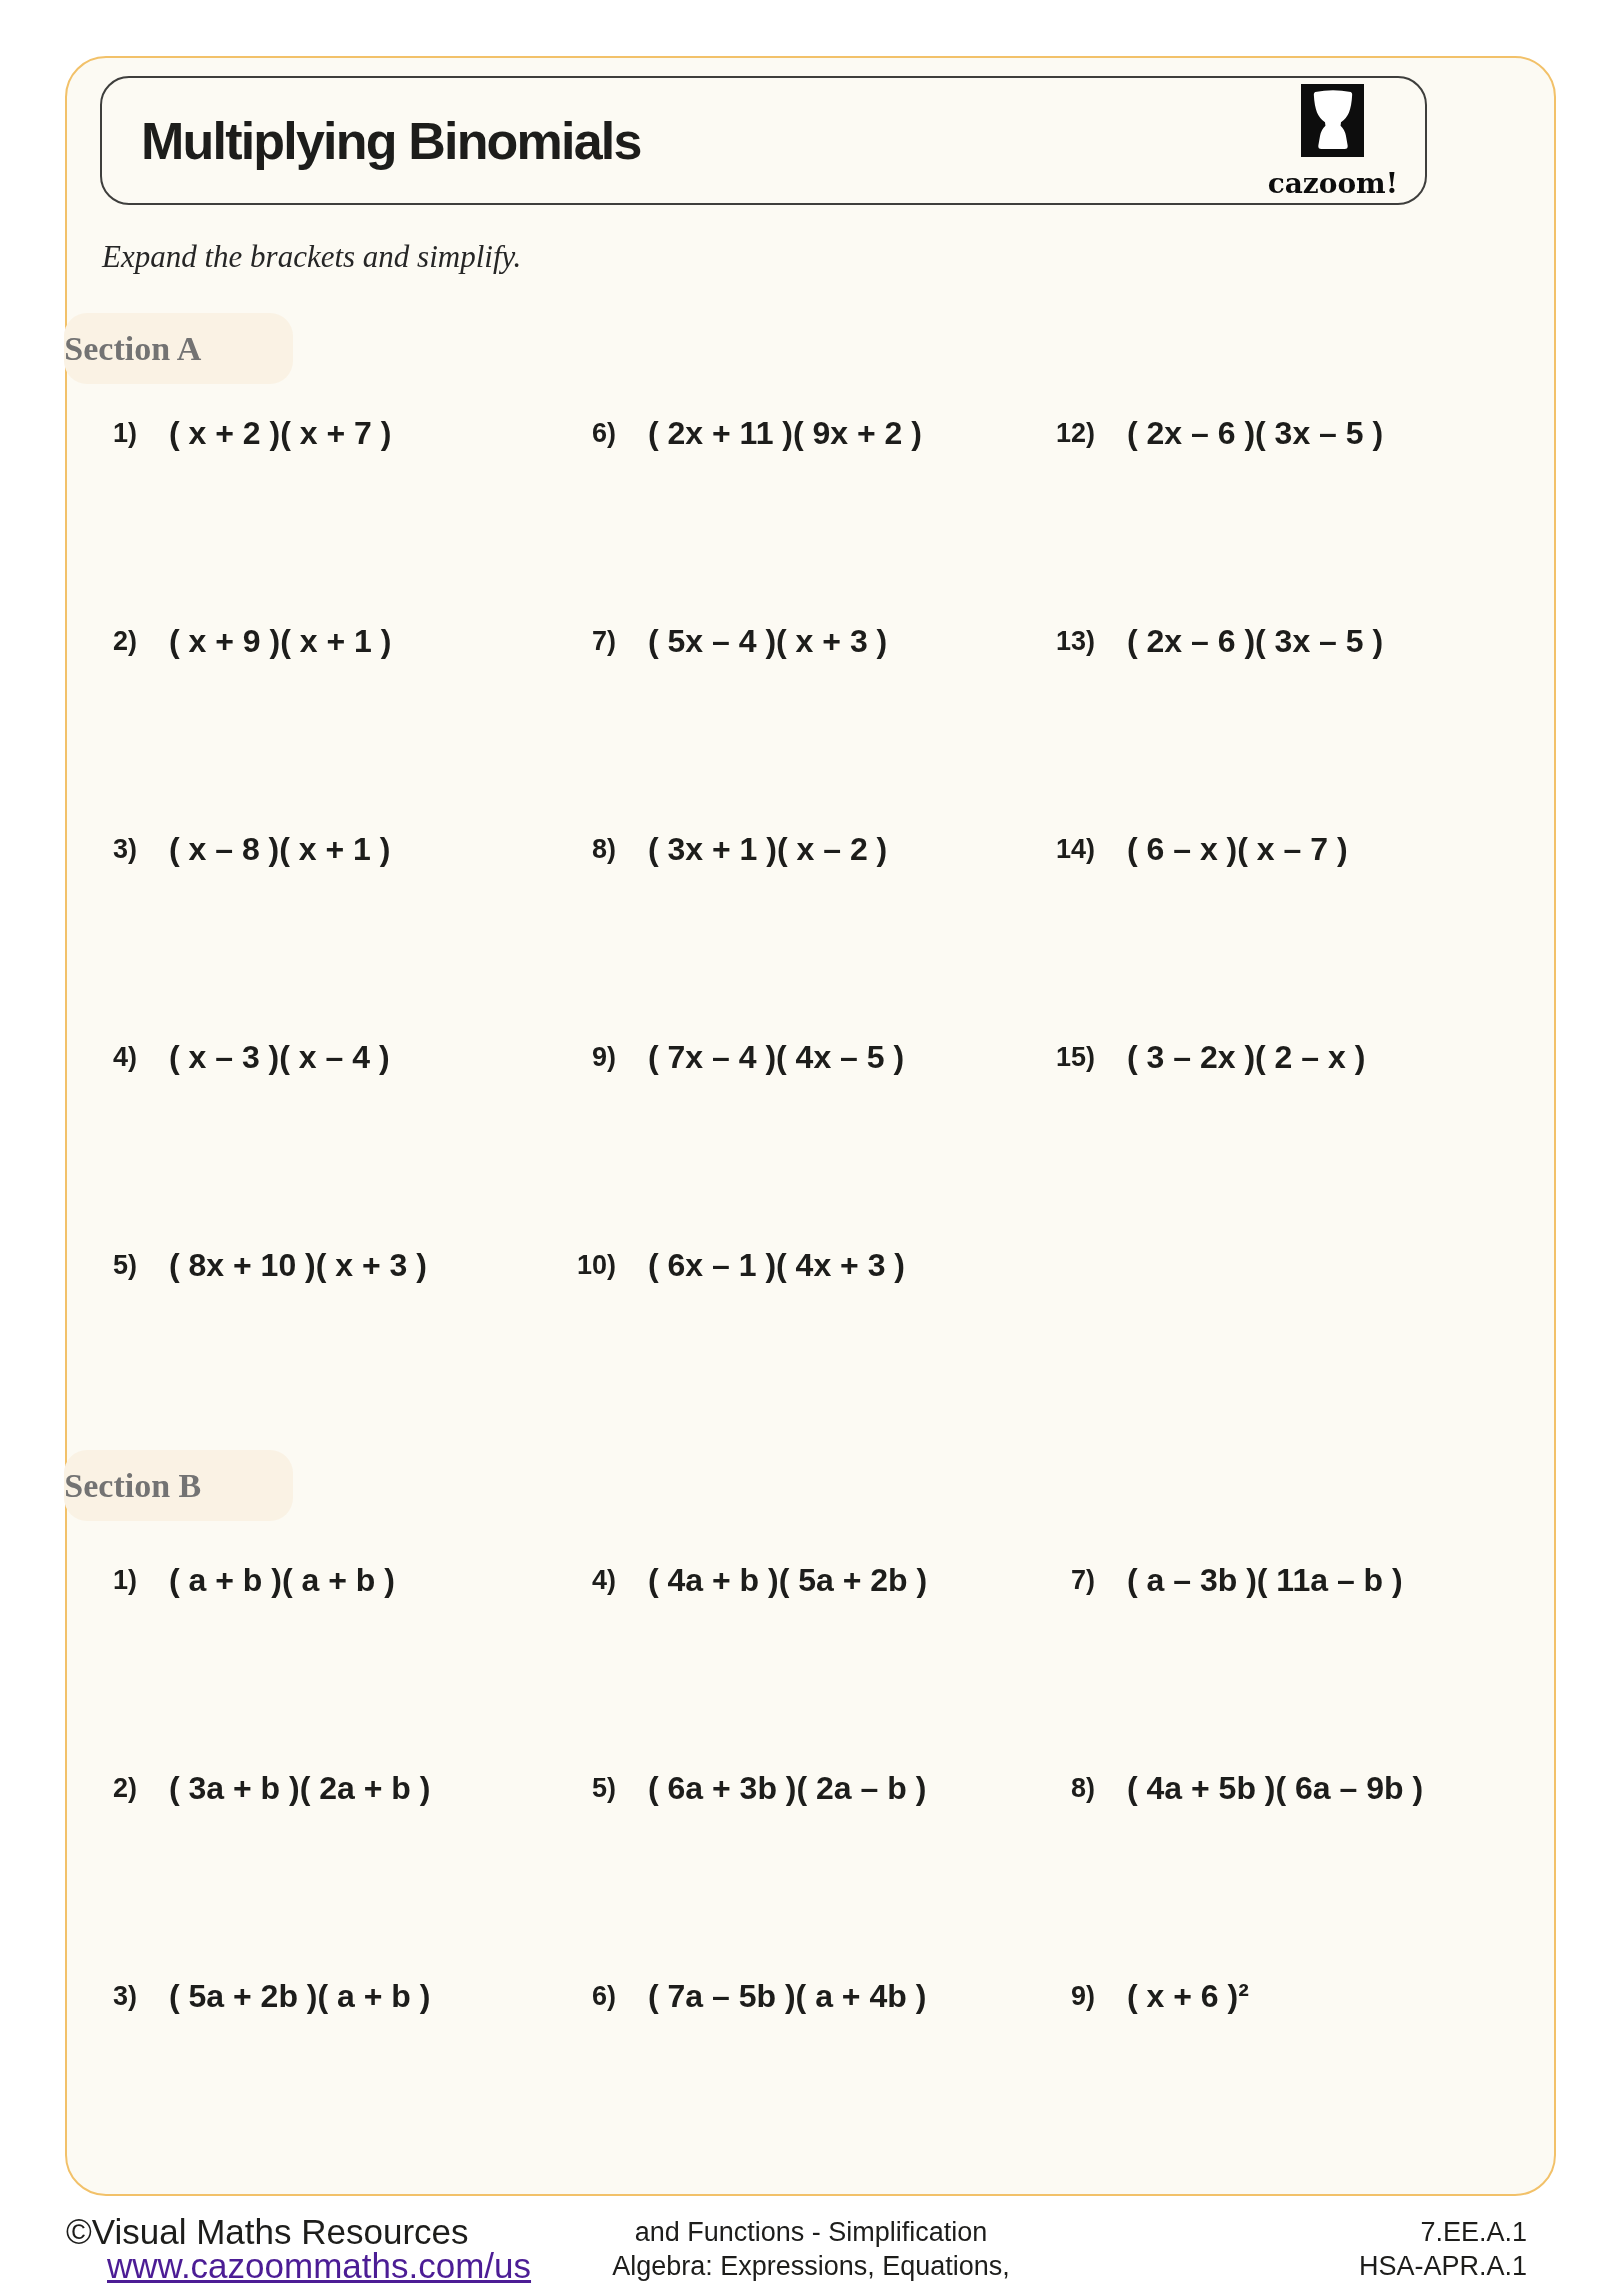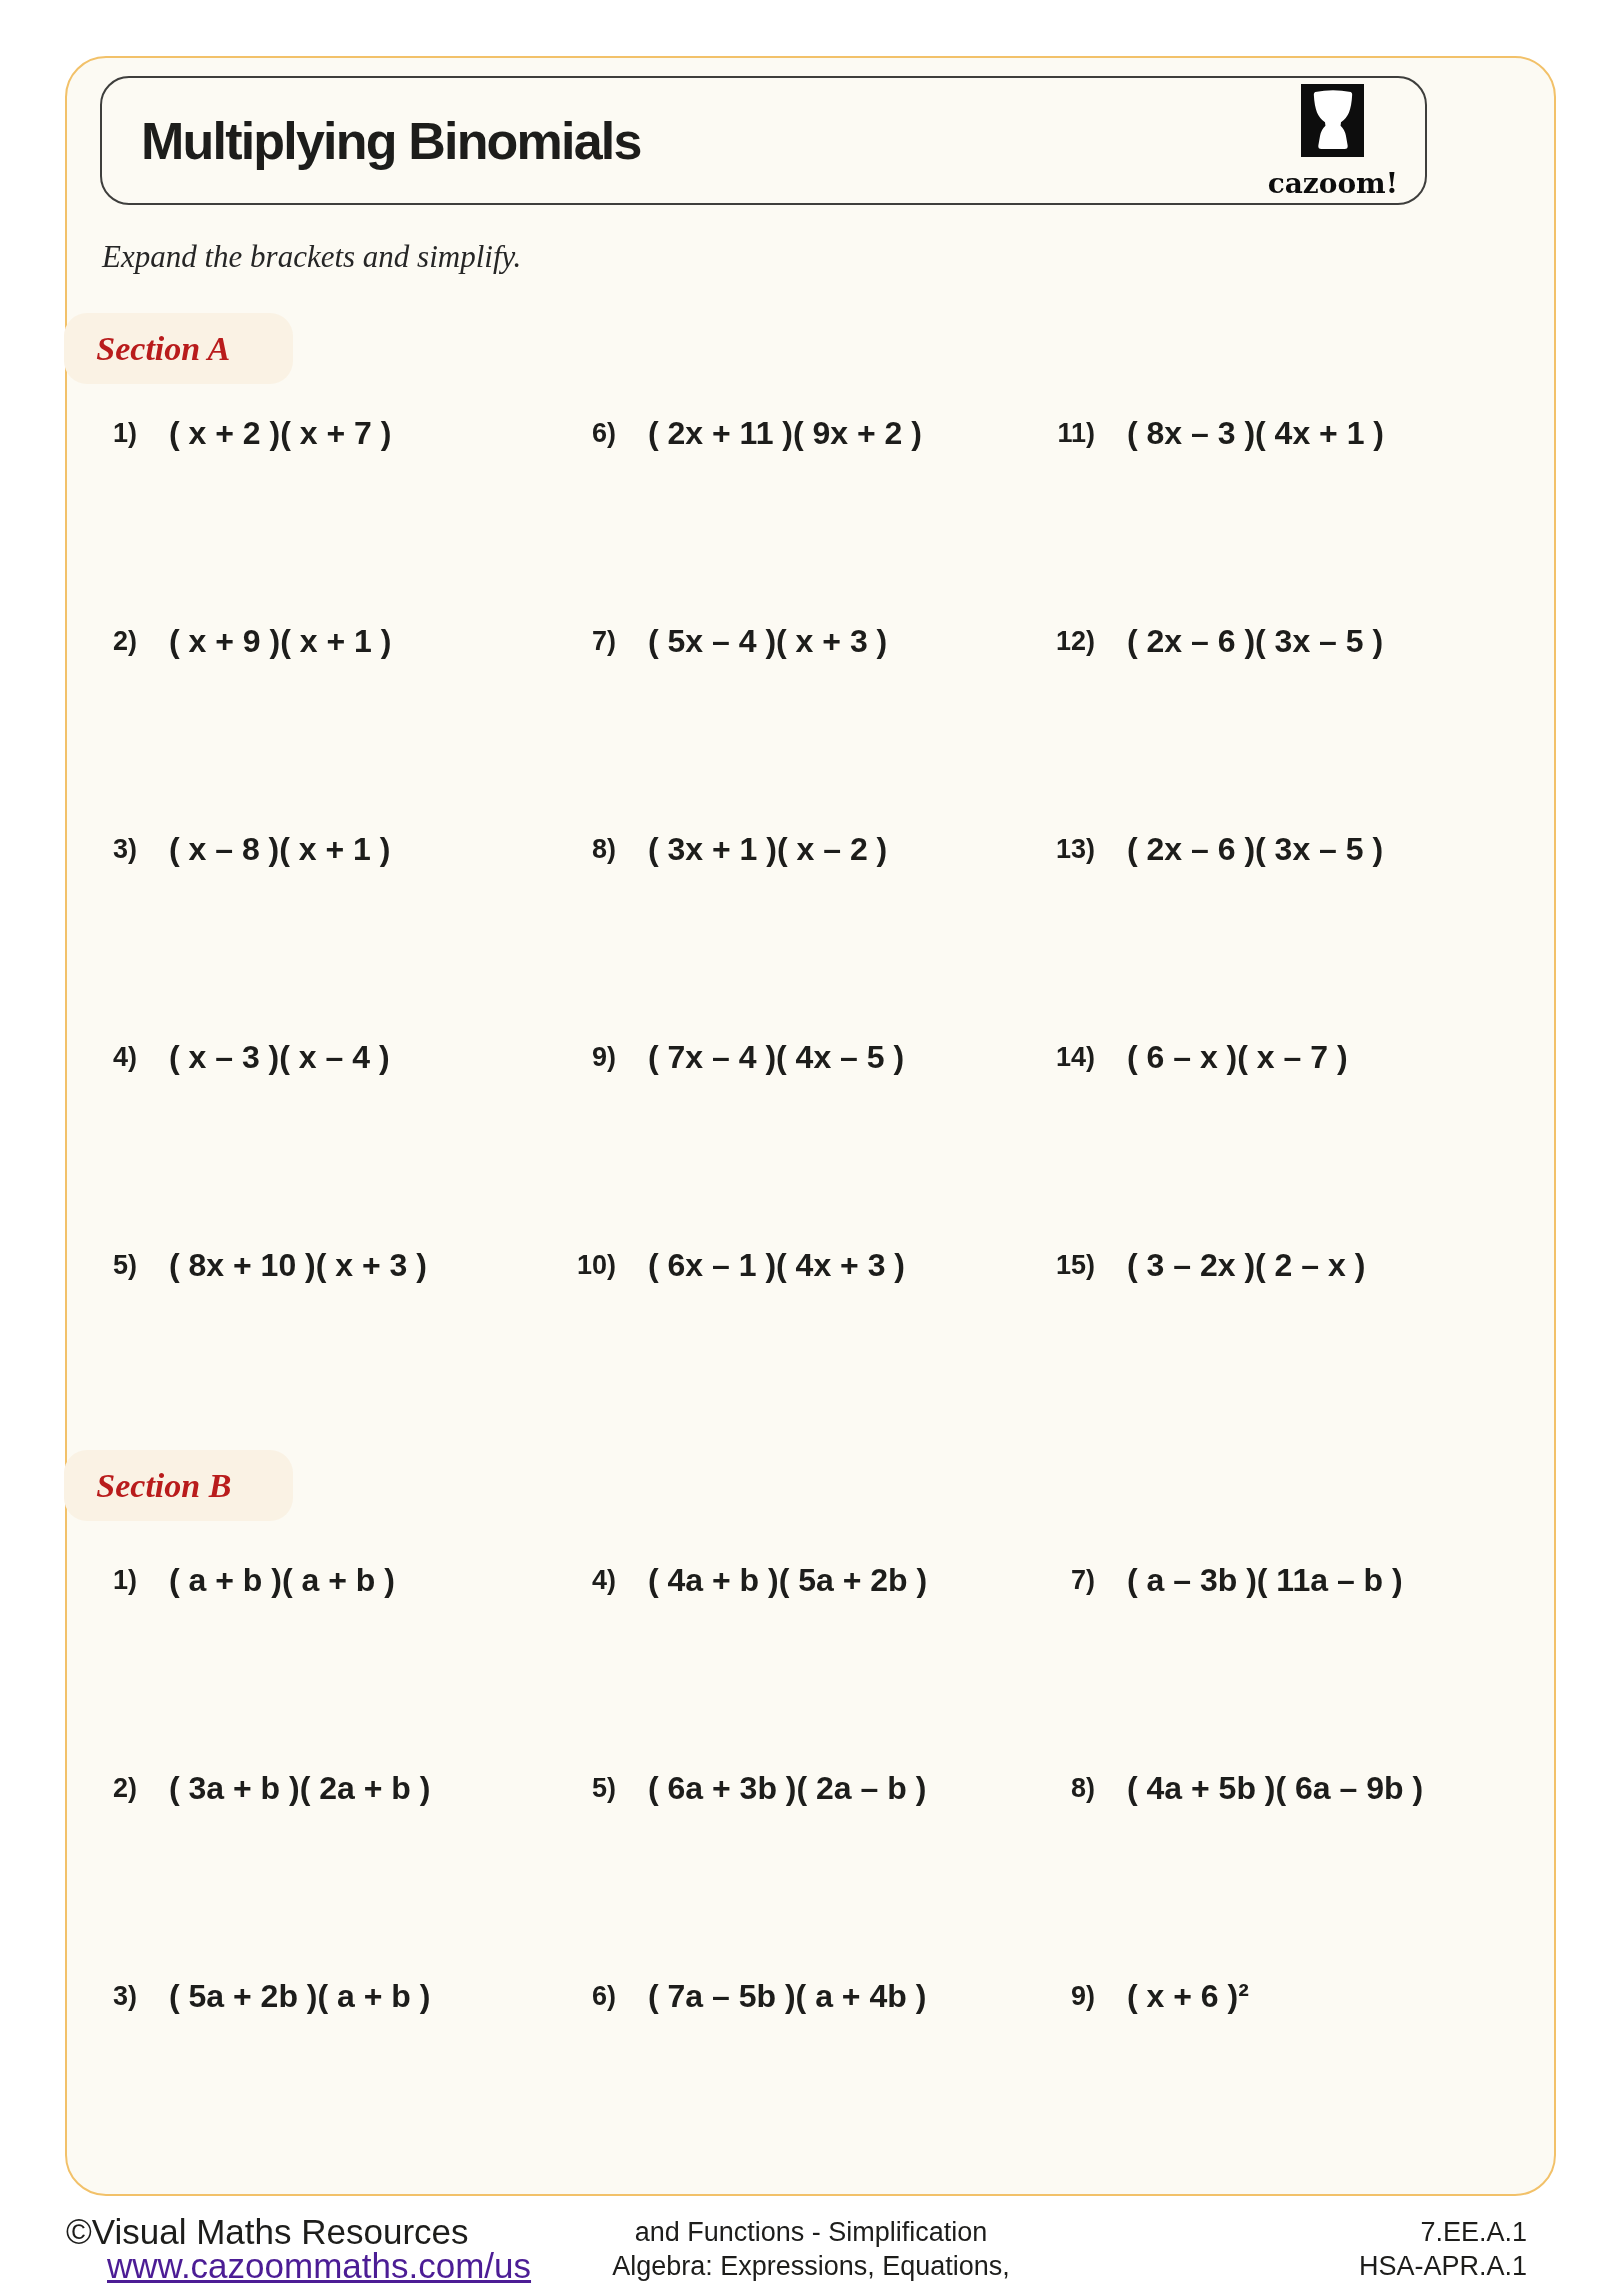--- a/index.html
+++ b/index.html
@@ -79,26 +79,24 @@
   .section-pill {
     position: absolute;
     left: -2.7px;
     width: 229px; height: 71px;
     background: #faf2e4;
     border-radius: 23px;
     display: flex;
     align-items: center;
   }
   .section-pill .section-label {
-    padding-left: 32px;
     font-family: "Liberation Serif", serif;
-    font-style: italic;
     font-weight: bold;
     font-size: 34px;
-    color: #b91c1c;
+    color: #737373;
     white-space: nowrap;
   }
   .pill-a { top: 255px; }
   .pill-b { top: 1392px; }
 
   
   .problem-grid {
     position: absolute;
     left: 0;
     padding-left: 29px;
@@ -218,24 +216,20 @@
       </div>
     <div class="problem">
         <span class="pnum">9)</span>
         <span class="pexpr">( 7x – 4 )( 4x – 5 )</span>
       </div>
     <div class="problem">
         <span class="pnum">10)</span>
         <span class="pexpr">( 6x – 1 )( 4x + 3 )</span>
       </div>
     <div class="problem">
-        <span class="pnum">11)</span>
-        <span class="pexpr">( 8x – 3 )( 4x + 1 )</span>
-      </div>
-    <div class="problem">
         <span class="pnum">12)</span>
         <span class="pexpr">( 2x – 6 )( 3x – 5 )</span>
       </div>
     <div class="problem">
         <span class="pnum">13)</span>
         <span class="pexpr">( 2x – 6 )( 3x – 5 )</span>
       </div>
     <div class="problem">
         <span class="pnum">14)</span>
         <span class="pexpr">( 6 – x )( x – 7 )</span>

